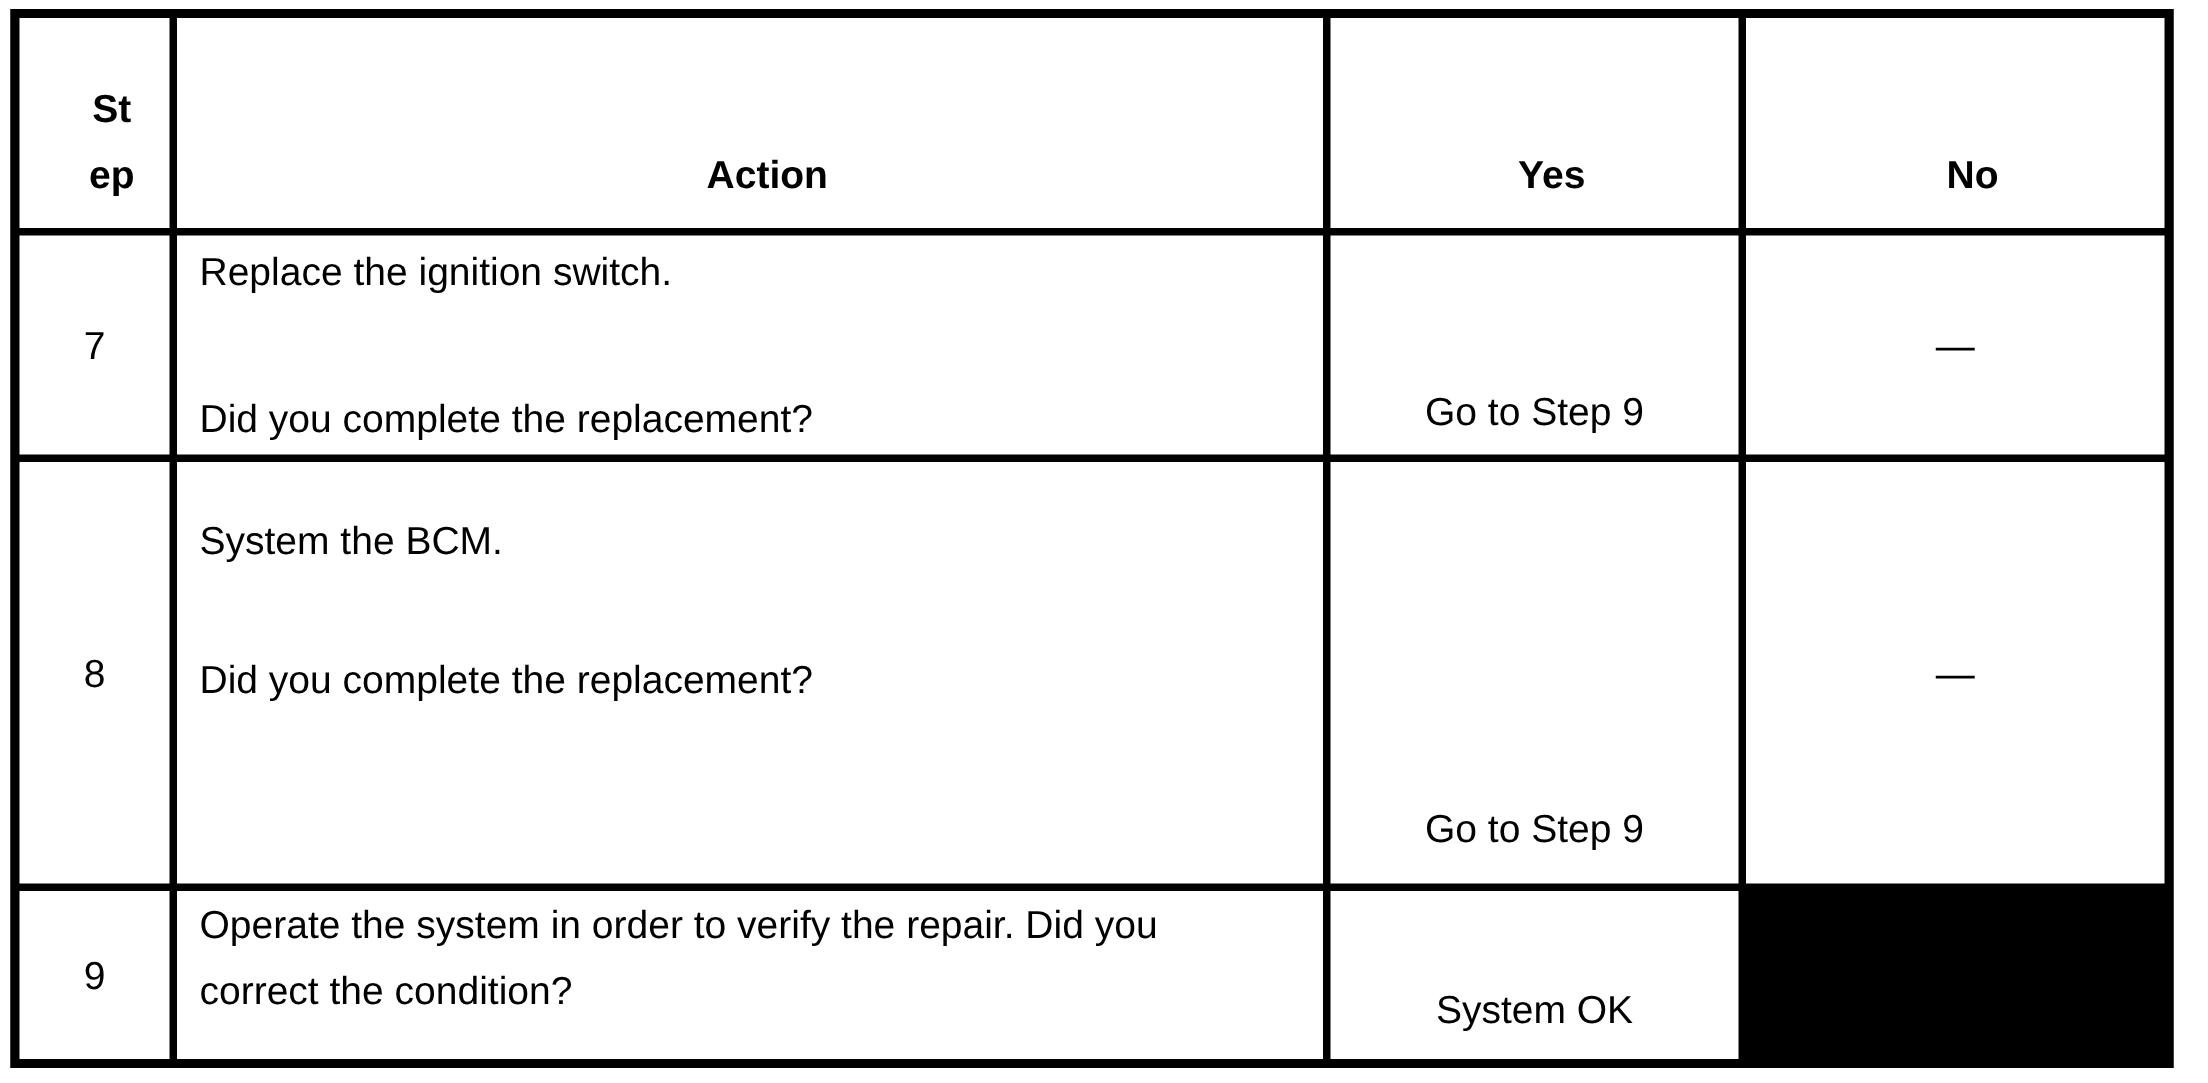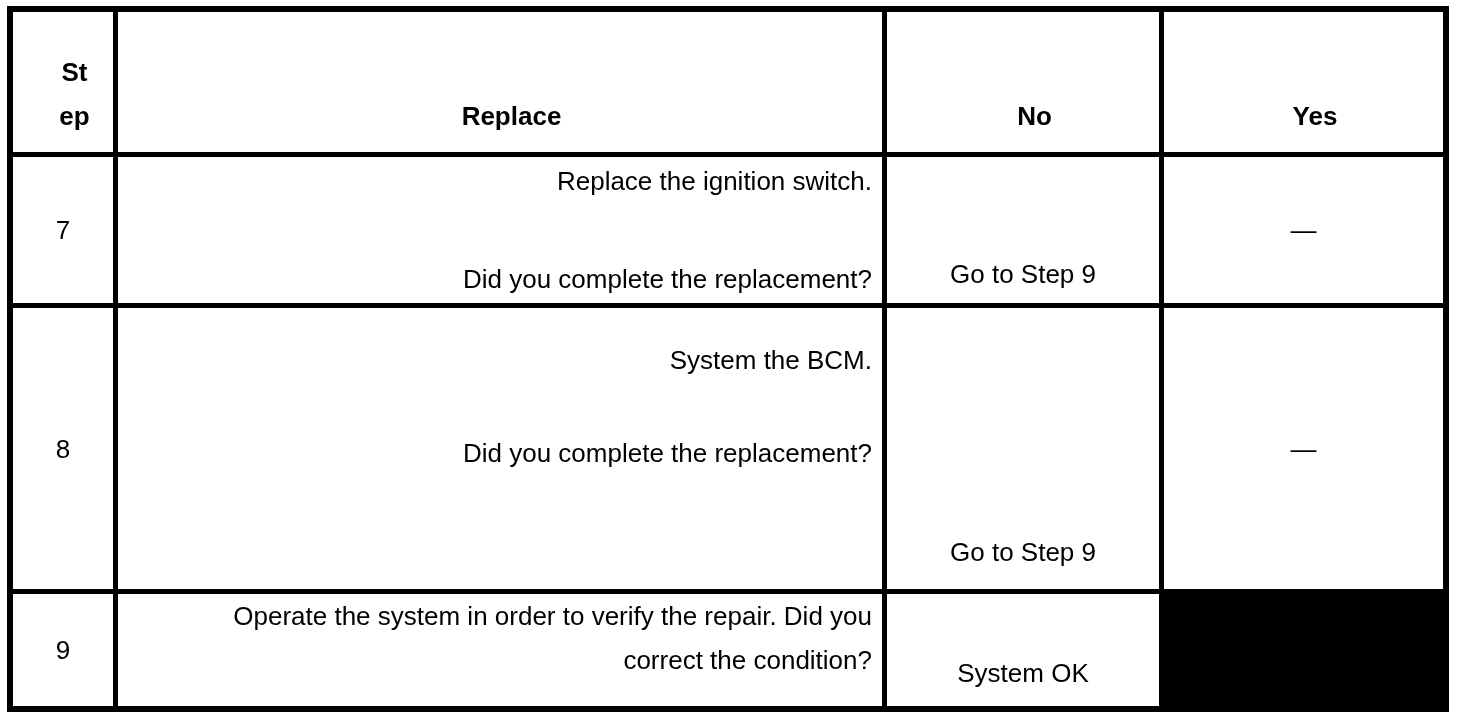--- a/index.html
+++ b/index.html
@@ -21,21 +21,20 @@
     border: 6px solid #000000;
     width: max-content;
     margin: 6px 0 0 7px;
   }
   .cell {
     background: #ffffff;
     color: #000000;
     font-family: "Liberation Sans", sans-serif;
     font-size: 26px;
     line-height: 44px;
-    text-align: right;
   }
   
   .head {
     display: flex;
     align-items: flex-end;
     justify-content: center;
     font-weight: 700;
     padding-bottom: 14px;
     text-align: center;
     white-space: pre-line;
@@ -87,23 +86,23 @@
     justify-content: center;
   }
 </style>
 </head>
 <body>
 
 <div class="dtable">
 
   <div class="cell head">St
 ep</div>
-  <div class="cell head">Replace</div>
+  <div class="cell head">Action</div>
+  <div class="cell head">Yes</div>
   <div class="cell head">No</div>
-  <div class="cell head">Yes</div>
 
   <div class="cell num">7</div>
   <div class="cell act act7">
     <div>Replace the ignition switch.</div>
     <div>Did you complete the replacement?</div>
   </div>
   <div class="cell ans pb7">Go to Step 9</div>
   <div class="cell dash">—</div>
 
   <div class="cell num">8</div>

